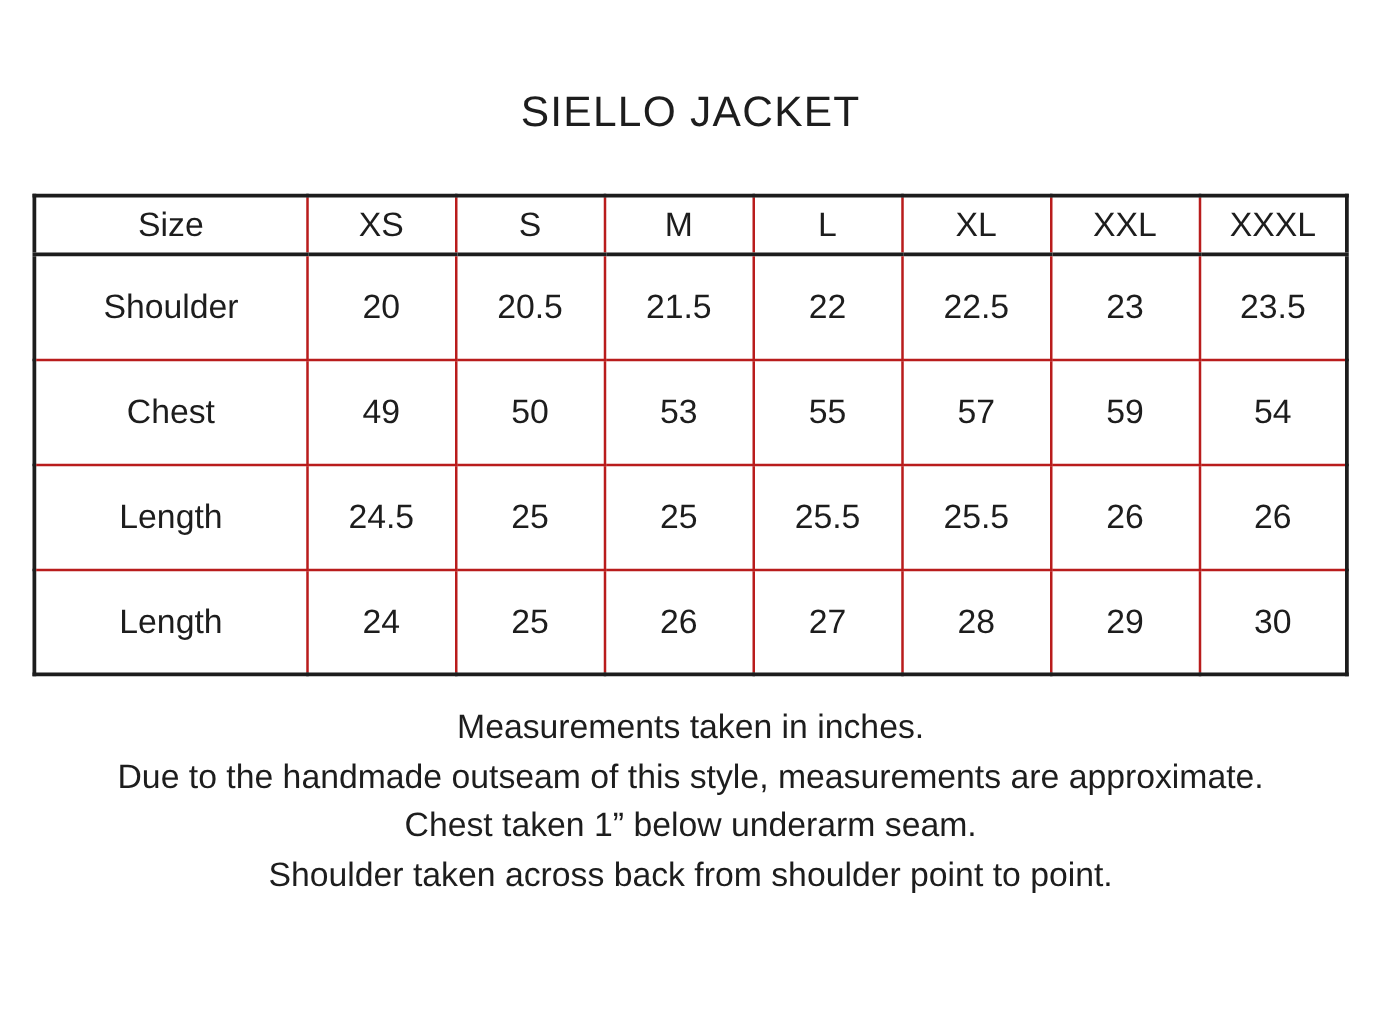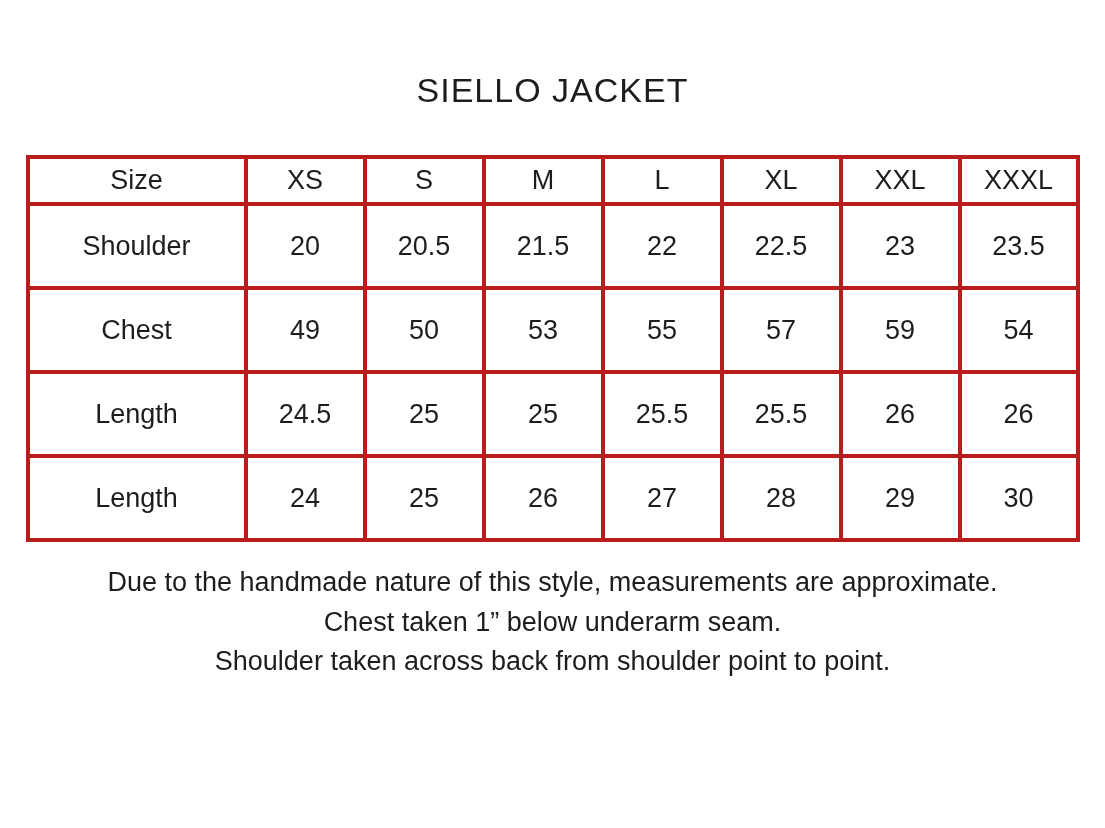--- a/index.html
+++ b/index.html
@@ -24,21 +24,21 @@
     line-height: 36px;
   }
   .size-table {
     border-collapse: collapse;
     table-layout: fixed;
     width: 1050px;
     margin: 47px auto 0 auto;
     border: 3px solid #1d1d1d;
   }
   .size-table th, .size-table td {
-    border: 4px solid #b91c1c;
+    border: 2px solid #b91c1c;
     font-weight: 400;
     text-align: center;
     vertical-align: middle;
     font-size: 27px;
     padding: 0;
   }
   .size-table thead tr { height: 47px; }
   .size-table thead th { border-bottom: 3px solid #1d1d1d; }
   .size-table tbody tr { height: 84px; }
   .notes {
@@ -114,16 +114,17 @@
         <td>26</td>
         <td>27</td>
         <td>28</td>
         <td>29</td>
         <td>30</td>
       </tr>
     </tbody>
 </table>
 
 <div class="notes">
-  <div>Due to the handmade nature of this style, measurements are approximate.</div>
+  <div>Measurements taken in inches.</div>
+  <div>Due to the handmade outseam of this style, measurements are approximate.</div>
   <div>Chest taken 1” below underarm seam.</div>
   <div>Shoulder taken across back from shoulder point to point.</div>
 </div>
 
 </body></html>

